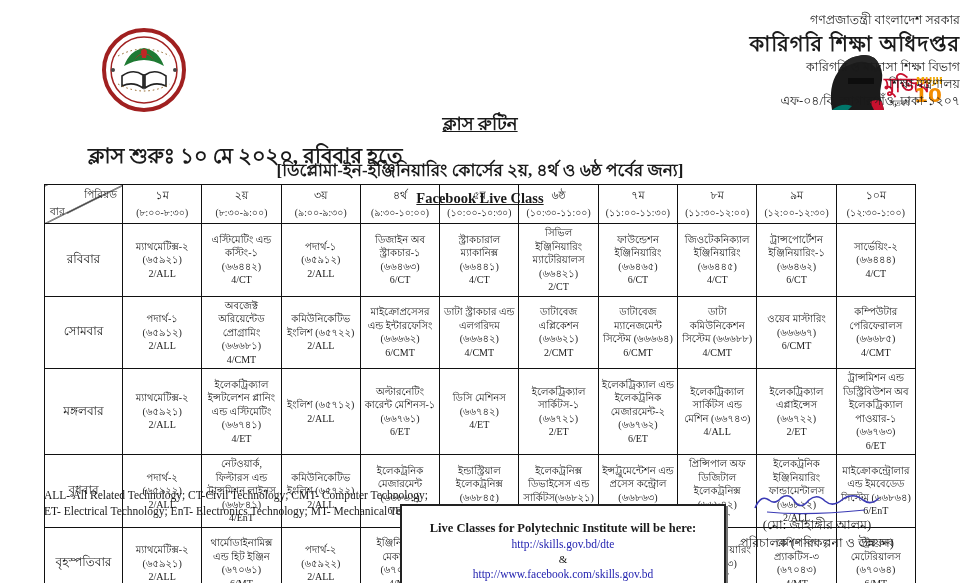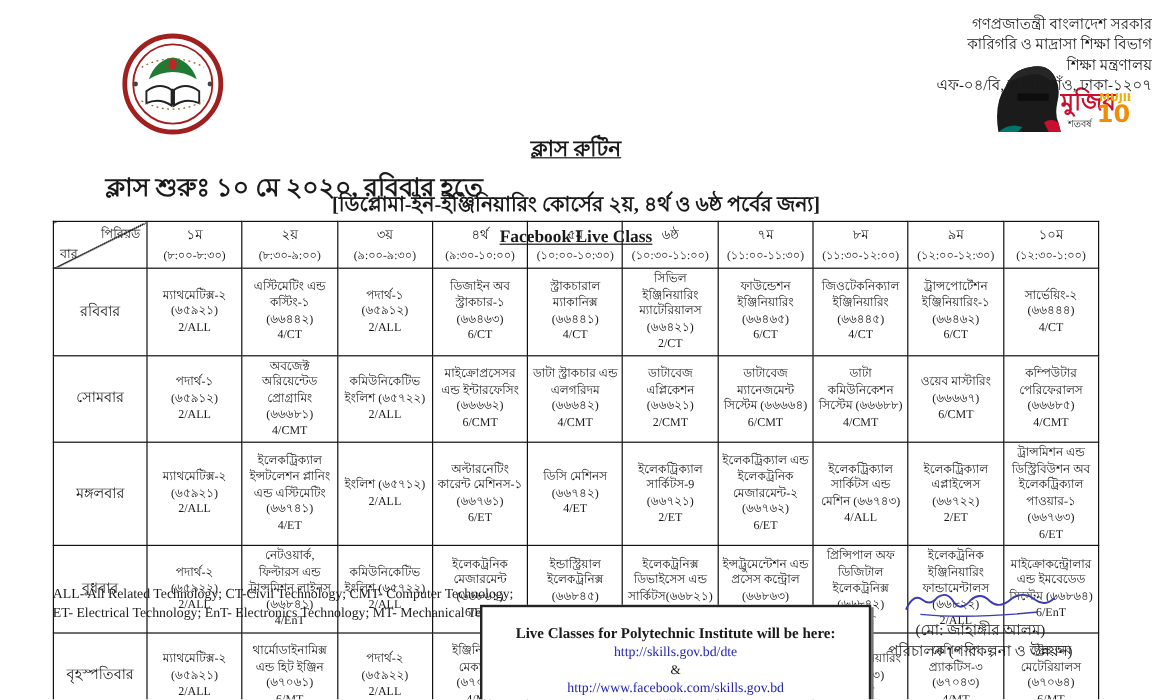--- a/index.html
+++ b/index.html
@@ -79,20 +79,21 @@
       <path d="M66 70 L64 62 Q58 58 52 62 L56 70 Z" fill="#c8102e"></path>
       <text x="66" y="52" font-family="DejaVu Sans, sans-serif" font-size="20" font-weight="bold" fill="#c8102e">মুজিব</text>
       <text x="98" y="44" font-family="DejaVu Sans, sans-serif" font-size="9" font-weight="bold" fill="#f2a900">MUJIB</text>
       <text x="96" y="62" font-family="DejaVu Sans, sans-serif" font-size="20" font-weight="bold" fill="#f28c00">100</text>
       <text x="72" y="66" font-family="DejaVu Sans, sans-serif" font-size="8" fill="#1b1b1b">শতবর্ষ</text>
     </svg>
   </div>
 
   <div class="hdr">
     <div class="ln1">গণপ্রজাতন্ত্রী বাংলাদেশ সরকার</div>
+    <div class="org">কারিগরি শিক্ষা অধিদপ্তর</div>
     <div class="ln3">কারিগরি ও মাদ্রাসা শিক্ষা বিভাগ</div>
     <div class="ln4">শিক্ষা মন্ত্রণালয়</div>
     <div class="ln5">এফ-০৪/বি, আগারগাঁও, ঢাকা-১২০৭</div>
   </div>
 
   <div class="titleblock">
     <div class="routine-title">ক্লাস রুটিন</div>
     <div class="course-note">[ডিপ্লোমা-ইন-ইঞ্জিনিয়ারিং কোর্সের ২য়, ৪র্থ ও ৬ষ্ঠ পর্বের জন্য]</div>
     <div class="platform">Facebook Live Class</div>
   </div>
@@ -212,21 +213,21 @@
           <td class="cell">ম্যাথমেটিক্স-২ (৬৫৯২১)
 2/ALL</td>
           <td class="cell">ইলেকট্রিক্যাল ইন্সটলেশন প্লানিং এন্ড এস্টিমেটিং (৬৬৭৪১)
 4/ET</td>
           <td class="cell">ইংলিশ (৬৫৭১২)
 2/ALL</td>
           <td class="cell">অল্টারনেটিং কারেন্ট মেশিনস-১ (৬৬৭৬১)
 6/ET</td>
           <td class="cell">ডিসি মেশিনস (৬৬৭৪২)
 4/ET</td>
-          <td class="cell">ইলেকট্রিক্যাল সার্কিটস-9 (৬৬৭২১)
+          <td class="cell">ইলেকট্রিক্যাল সার্কিটস-১ (৬৬৭২১)
 2/ET</td>
           <td class="cell">ইলেকট্রিক্যাল এন্ড ইলেকট্রনিক মেজারমেন্ট-২ (৬৬৭৬২)
 6/ET</td>
           <td class="cell">ইলেকট্রিক্যাল সার্কিটস এন্ড মেশিন (৬৬৭৪৩)
 4/ALL</td>
           <td class="cell">ইলেকট্রিক্যাল এপ্লাইন্সেস (৬৬৭২২)
 2/ET</td>
           <td class="cell">ট্রান্সমিশন এন্ড ডিস্ট্রিবিউশন অব ইলেকট্রিক্যাল পাওয়ার-১ (৬৬৭৬৩)
 6/ET</td>
         </tr>

